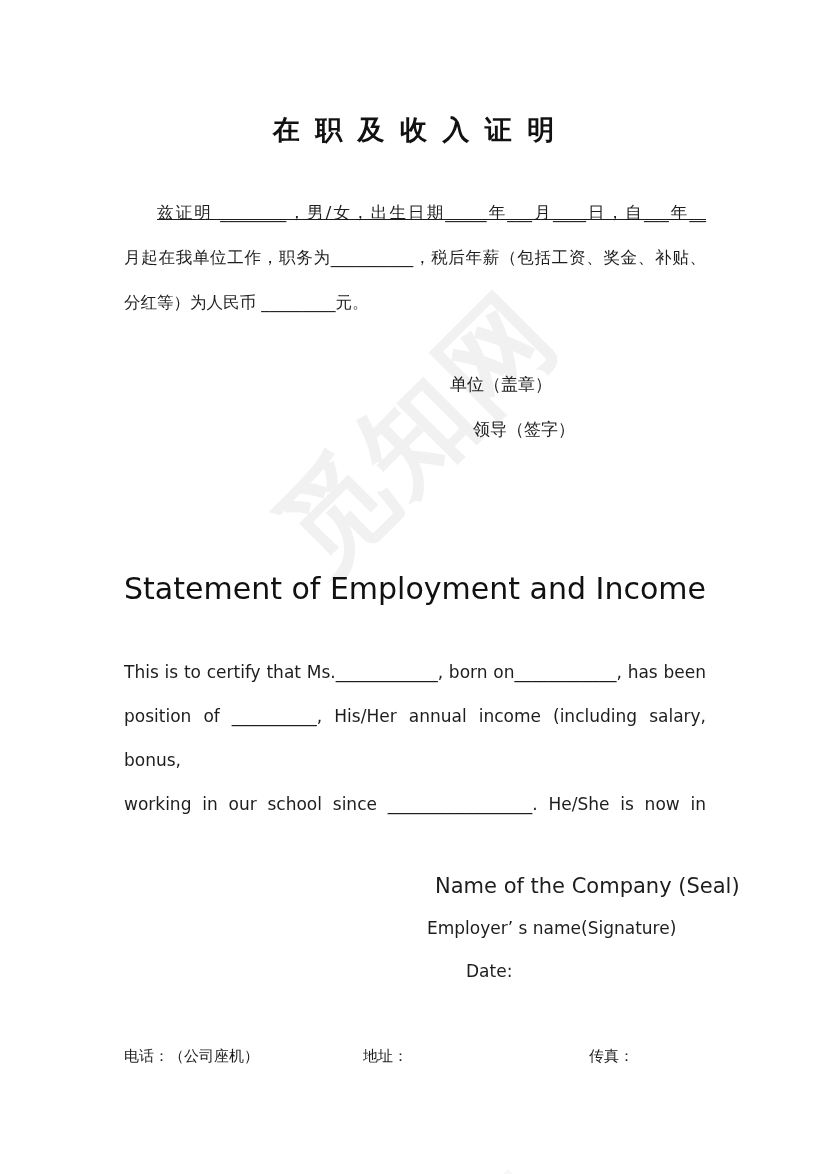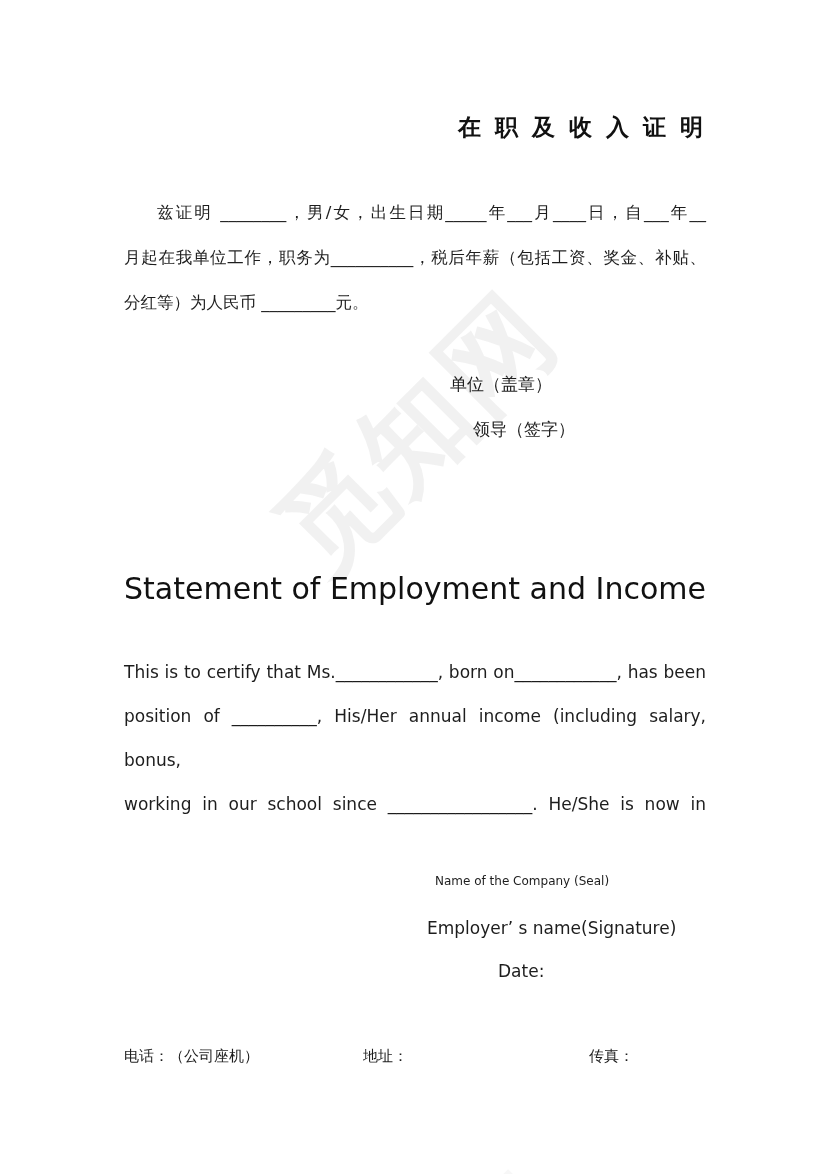--- a/index.html
+++ b/index.html
@@ -26,36 +26,36 @@
     pointer-events: none;
   }
   .wm-main { left: 250px; top: 360px; }
   .wm-bottom { left: 266px; top: 1240px; color: rgba(120,120,120,0.06); }
 
   
   .cn-title {
     position: absolute;
     left: 124px; top: 112px;
     width: 582px;
-    text-align: right;
-    font-size: 23px;
+    text-align: center;
+    font-size: 27px;
     font-weight: 700;
     letter-spacing: 3px;
     color: #111;
   }
   .cn-para {
     position: absolute;
     left: 124px; top: 190px;
     width: 582px;
     font-size: 16.5px;
     line-height: 45px;
   }
   .para-line { width: 100%; }
   .just { text-align: justify; text-align-last: justify; }
-  .indent { text-indent: 33px; }
+  .indent { text-indent: 33px; text-decoration: underline; }
 
   .cn-sign-company { position: absolute; left: 450px; top: 373px; font-size: 17px; }
   .cn-sign-leader  { position: absolute; left: 450px; top: 418px; font-size: 17px; margin-left: 23px; }
   .cn-sign-date    { position: absolute; left: 385px; top: 461px; font-size: 17px; }
   .cn-sign-date .sep { display: inline-block; width: 66px; }
 
   
   .en-title {
     position: absolute;
     left: 124px; top: 571px;
@@ -65,23 +65,23 @@
     font-weight: 400;
     color: #111;
   }
   .en-para {
     position: absolute;
     left: 124px; top: 650px;
     width: 582px;
     font-size: 17px;
     line-height: 44px;
   }
-  .en-sign-company  { position: absolute; left: 435px; top: 874px; font-size: 12px; }
+  .en-sign-company  { position: absolute; left: 435px; top: 874px; font-size: 21px; }
   .en-sign-employer { position: absolute; left: 427px; top: 918px; font-size: 17px; }
-  .en-sign-date     { position: absolute; left: 498px; top: 961px; font-size: 17px; }
+  .en-sign-date     { position: absolute; left: 466px; top: 961px; font-size: 17px; }
 
   
   .footer-phone   { position: absolute; left: 124px; top: 1047px; font-size: 15px; text-align: center; }
   .footer-address { position: absolute; left: 363px; top: 1047px; font-size: 15px; }
   .footer-fax     { position: absolute; left: 589px; top: 1047px; font-size: 15px; }
 </style>
 </head>
 <body>
 
 <div class="page">

